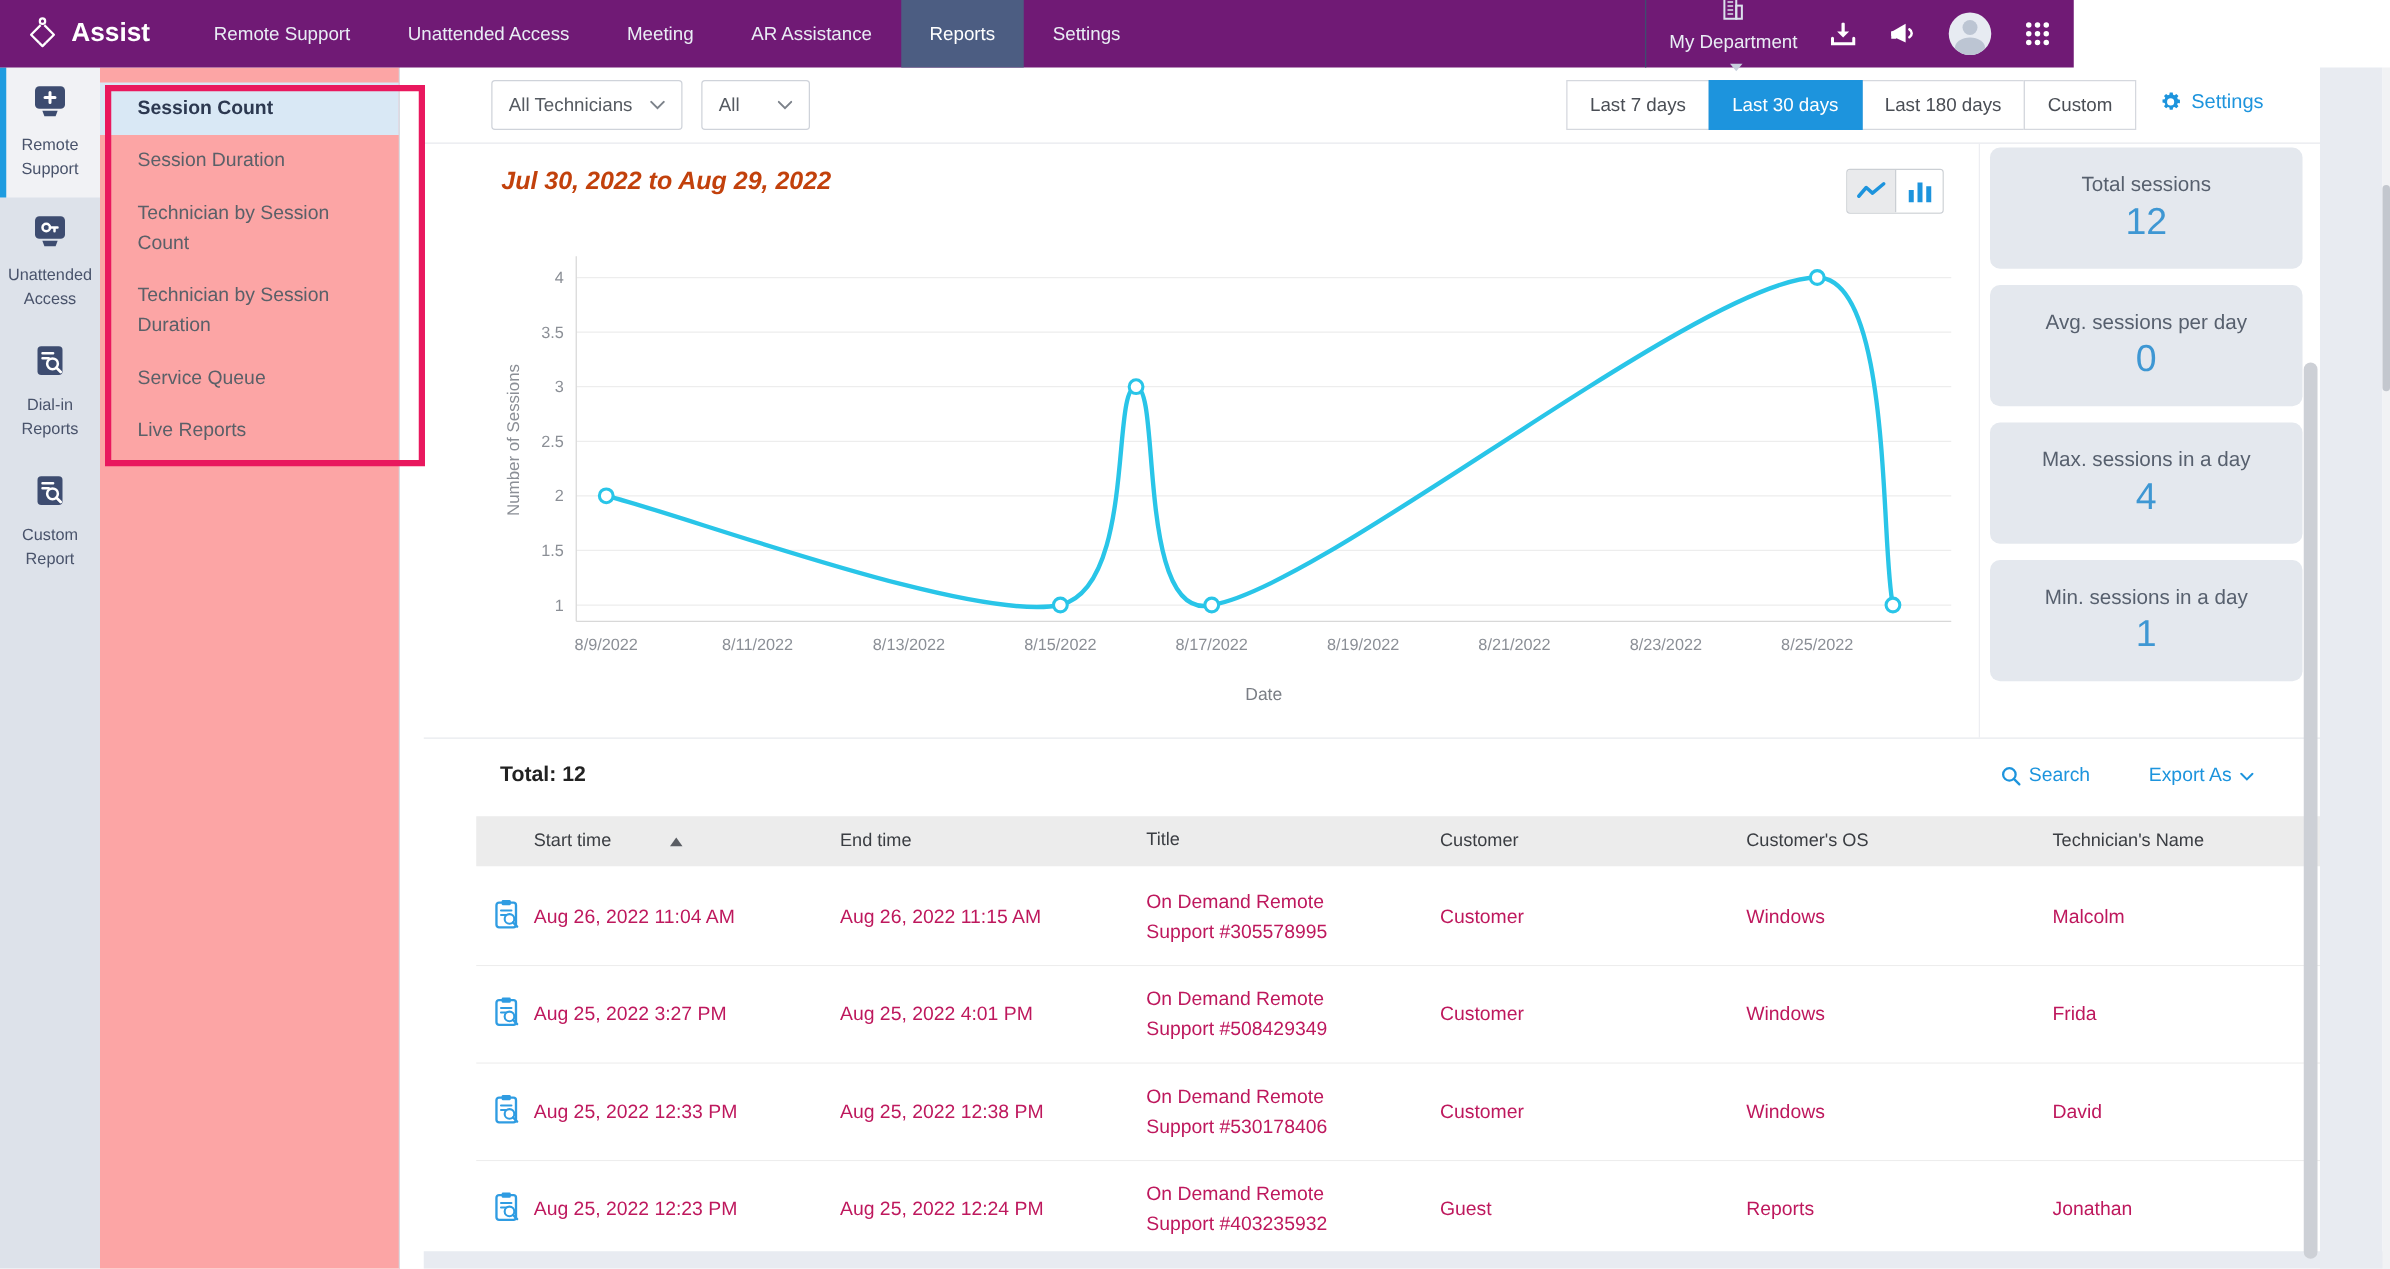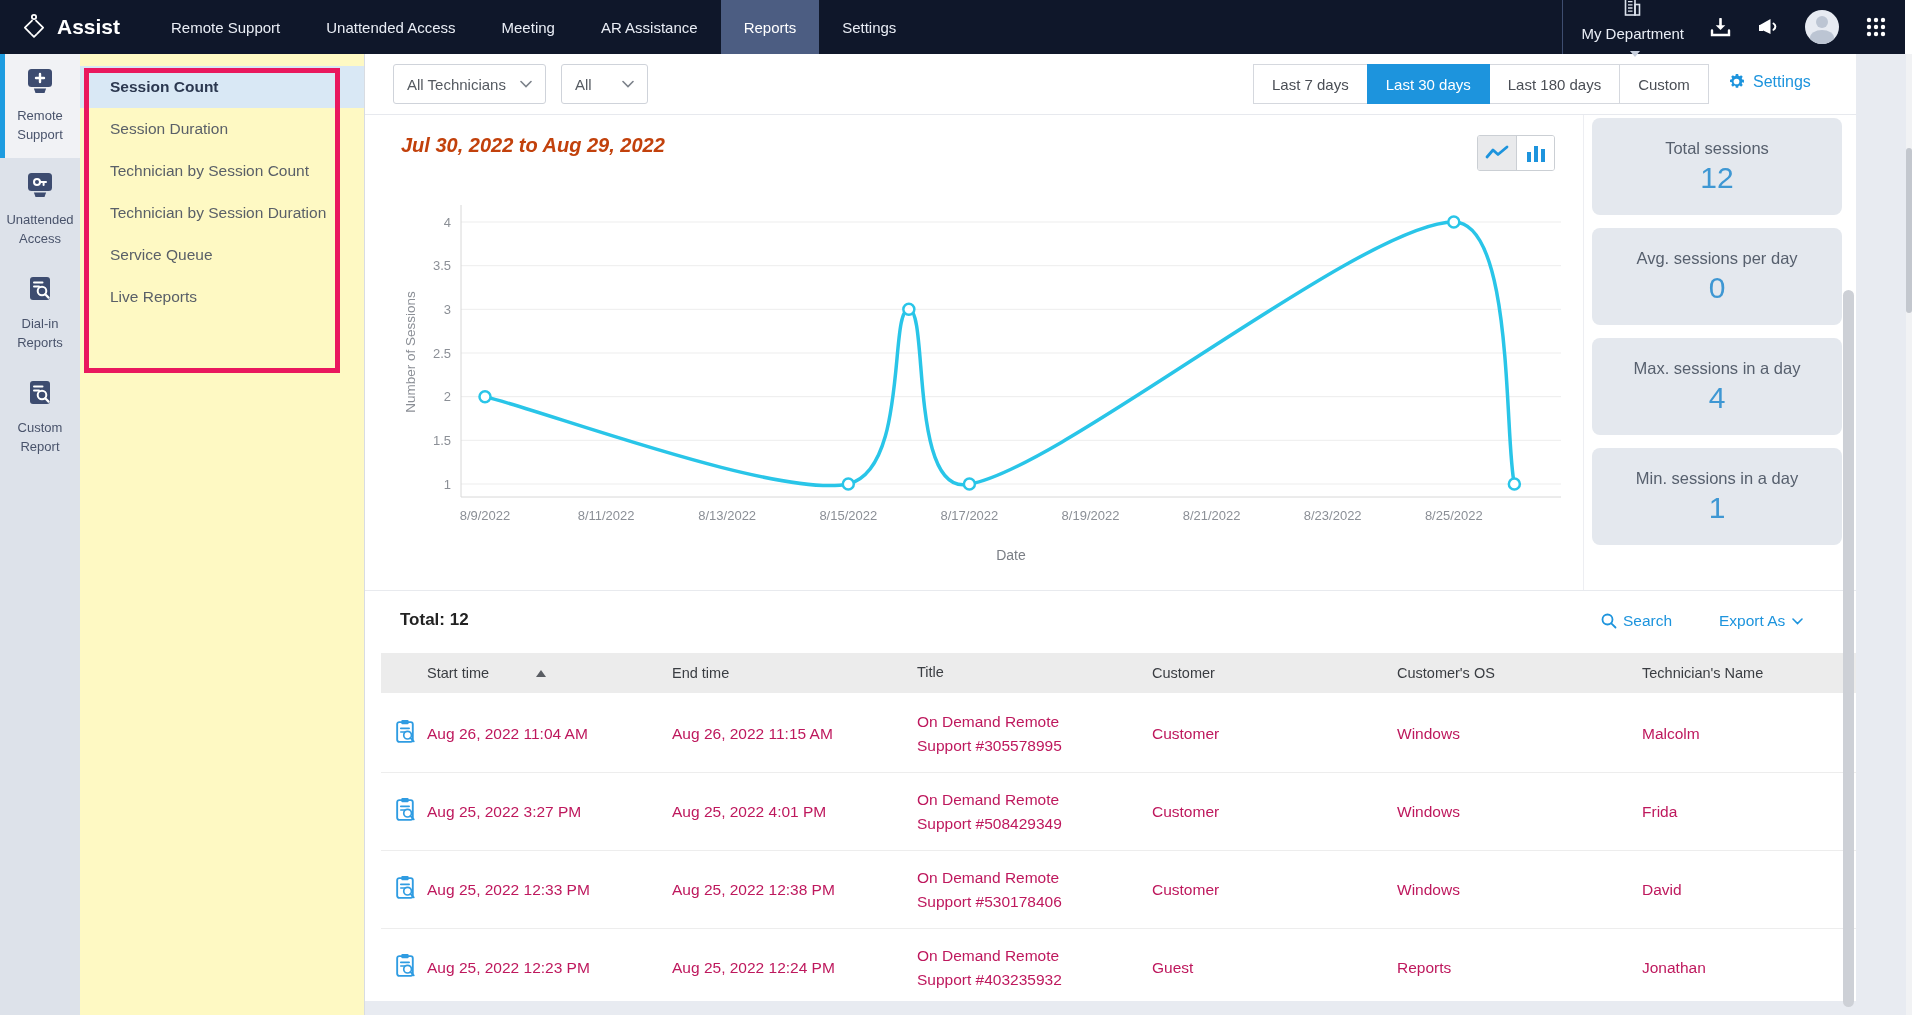--- a/index.html
+++ b/index.html
@@ -7,22 +7,22 @@
   body {
     position: relative;
     font-family: "Liberation Sans", sans-serif;
     background: #ffffff;
     overflow: hidden;
     color: #23242a;
   }
 
   
   .topnav {
-    position:absolute; left:0; top:0; width:1905px; height:54px;
-    background:#0f172a; display:flex; align-items:stretch; color:#e9edf5;
+    position:absolute; left:0; top:0; width:1659px; height:54px;
+    background:#701a75; display:flex; align-items:stretch; color:#e9edf5;
     z-index:20;
   }
   .brand { display:flex; align-items:center; gap:9px; padding:0 28px 0 20px; font-size:21px; font-weight:bold; color:#fff; }
   .nav-items { display:flex; align-items:stretch; }
   .nav-item { display:flex; align-items:center; padding:0 23px; font-size:15px; cursor:pointer; white-space:nowrap; }
   .nav-item.active { background:#4c5d82; color:#fff; }
   .nav-right { margin-left:auto; display:flex; align-items:center; padding-right:18px; }
   .nav-sep { width:1px; align-self:stretch; background:#43527350; background:#3e4d6f; margin-right:18px; }
   .dept { display:flex; align-items:center; gap:9px; font-size:15px; cursor:pointer;flex-direction:column; }
   .caret-down { width:0; height:0; border-left:5px solid transparent; border-right:5px solid transparent; border-top:6px solid #c7cfdd; margin-left:4px; }
@@ -32,21 +32,21 @@
   .avatar .body { position:absolute; left:5px; top:20px; width:24px; height:16px; border-radius:50%; background:#bcc5d3; }
 
   
   .icon-rail { position:absolute; left:0; top:54px; bottom:0; width:80px; background:#dde2ea; z-index:10; }
   .rail-item { position:relative; height:104px; display:flex; flex-direction:column; align-items:center; justify-content:center; gap:7px;
     color:#49536b; font-size:13px; text-align:center; line-height:1.4; cursor:pointer; padding:0 4px; }
   .rail-item.active { background:#f1f2f5; }
   .rail-item.active::before { content:""; position:absolute; left:0; top:0; bottom:0; width:5px; background:#1e9ce0; }
 
   
-  .panel { position:absolute; left:80px; top:54px; bottom:0; width:285px; background:#fef9c3; border-right:1px solid #d8dce2; z-index:10; }
+  .panel { position:absolute; left:80px; top:54px; bottom:0; width:240px; background:#fca5a5; border-right:1px solid #d8dce2; z-index:10; }
   .menu { padding-top:12px; }
   .menu-item { padding:9px 16px 9px 30px; font-size:15.5px; color:#5a6068; line-height:24px; cursor:pointer; }
   .menu-item.active { background:#d9e8f5; color:#2c3850; font-weight:bold; }
 
   .annotation-box { position:absolute; left:84px; top:68px; width:256px; height:305px;
     border:5px solid #e9185e; z-index:40; pointer-events:none; }
 
   
   .main { position:absolute; left:339px; top:54px; right:56px; bottom:0; background:#fff; z-index:5; }
 

